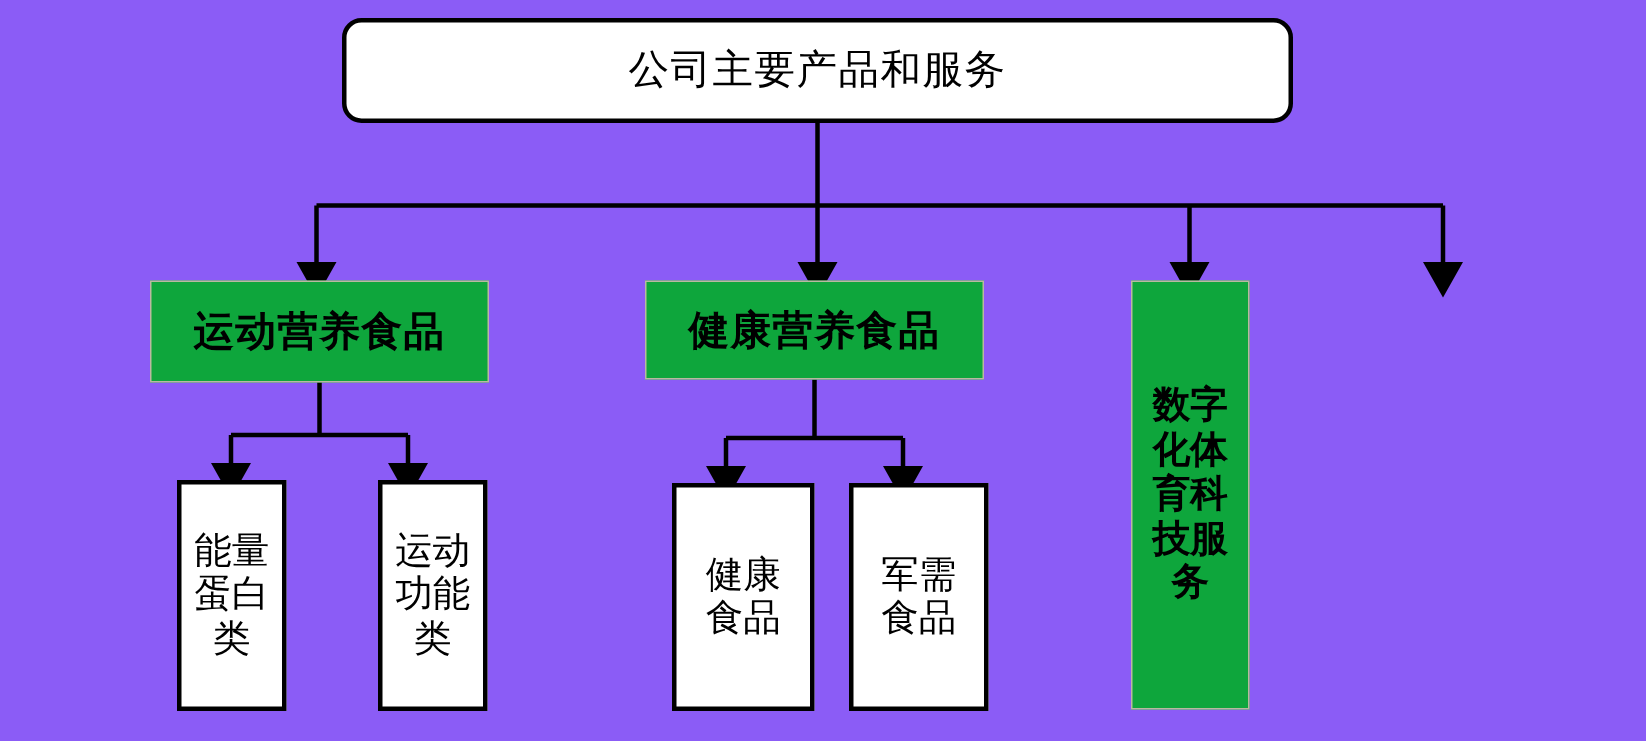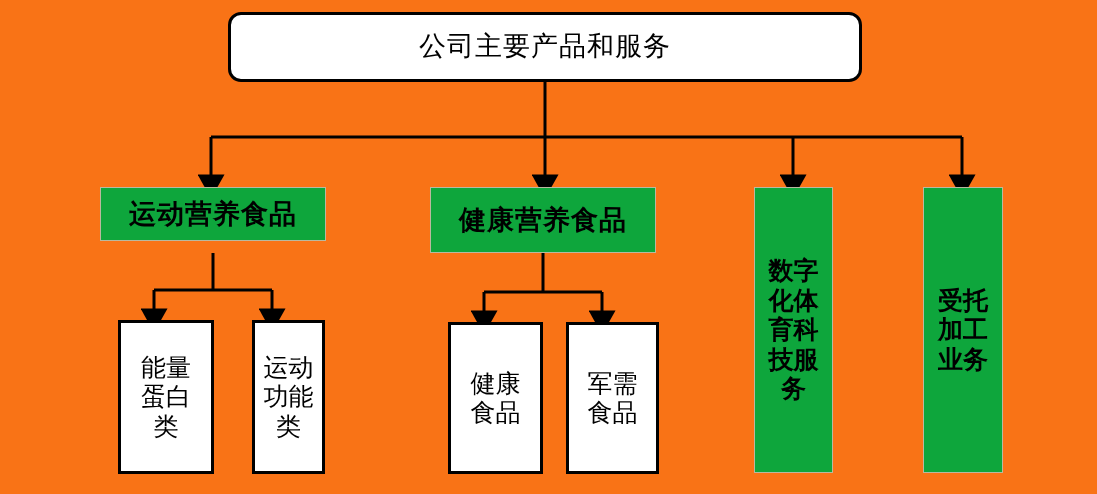--- a/index.html
+++ b/index.html
@@ -7,21 +7,21 @@
     padding: 0;
     background: #ffffff;
   }
   body {
     font-family: "Liberation Serif", "DejaVu Serif", serif;
   }
   #canvas {
     position: relative;
     width: 1097px;
     height: 494px;
-    background: #f97316;
+    background: #8b5cf6;
     overflow: hidden;
   }
   svg.connectors {
     position: absolute;
     left: 0;
     top: 0;
     width: 1097px;
     height: 494px;
     pointer-events: none;
   }
@@ -100,43 +100,38 @@
     <line x1="543" y1="253" x2="543" y2="292" stroke="#000000" stroke-width="3"></line>
     <line x1="484" y1="292" x2="602" y2="292" stroke="#000000" stroke-width="3"></line>
     <line x1="484" y1="292" x2="484" y2="314" stroke="#000000" stroke-width="3" marker-end="url(#arrow)"></line>
     <line x1="602" y1="292" x2="602" y2="314" stroke="#000000" stroke-width="3" marker-end="url(#arrow)"></line>
   </svg>
 
   <div class="node node-root" style="left:228px; top:12px; width:634px; height:70px;">
     <span class="node-inner">公司主要产品和服务</span>
   </div>
 
-  <div class="node node-green node-green-wide" style="left:100px; top:187px; width:226px; height:54px;">
+  <div class="node node-green node-green-wide" style="left:100px; top:187px; width:226px; height:68px;">
     <span class="node-inner">运动营养食品</span>
   </div>
 
   <div class="node node-green node-green-wide" style="left:430px; top:187px; width:226px; height:66px;">
     <span class="node-inner">健康营养食品</span>
   </div>
 
   <div class="node node-green node-green-tall" style="left:754px; top:187px; width:79px; height:286px;">
     <span class="node-inner">数字
 化体
 育科
 技服
 务</span>
   </div>
 
-  <div class="node node-green node-green-tall" style="left:923px; top:187px; width:80px; height:286px;">
-    <span class="node-inner">受托
-加工
-业务</span>
-  </div>
 
-  <div class="node node-leaf" style="left:118px; top:320px; width:96px; height:154px;">
+  <div class="node node-leaf" style="left:118px; top:320px; width:73px; height:154px;">
     <span class="node-inner">能量
 蛋白
 类</span>
   </div>
 
   <div class="node node-leaf" style="left:252px; top:320px; width:73px; height:154px;">
     <span class="node-inner">运动
 功能
 类</span>
   </div>

